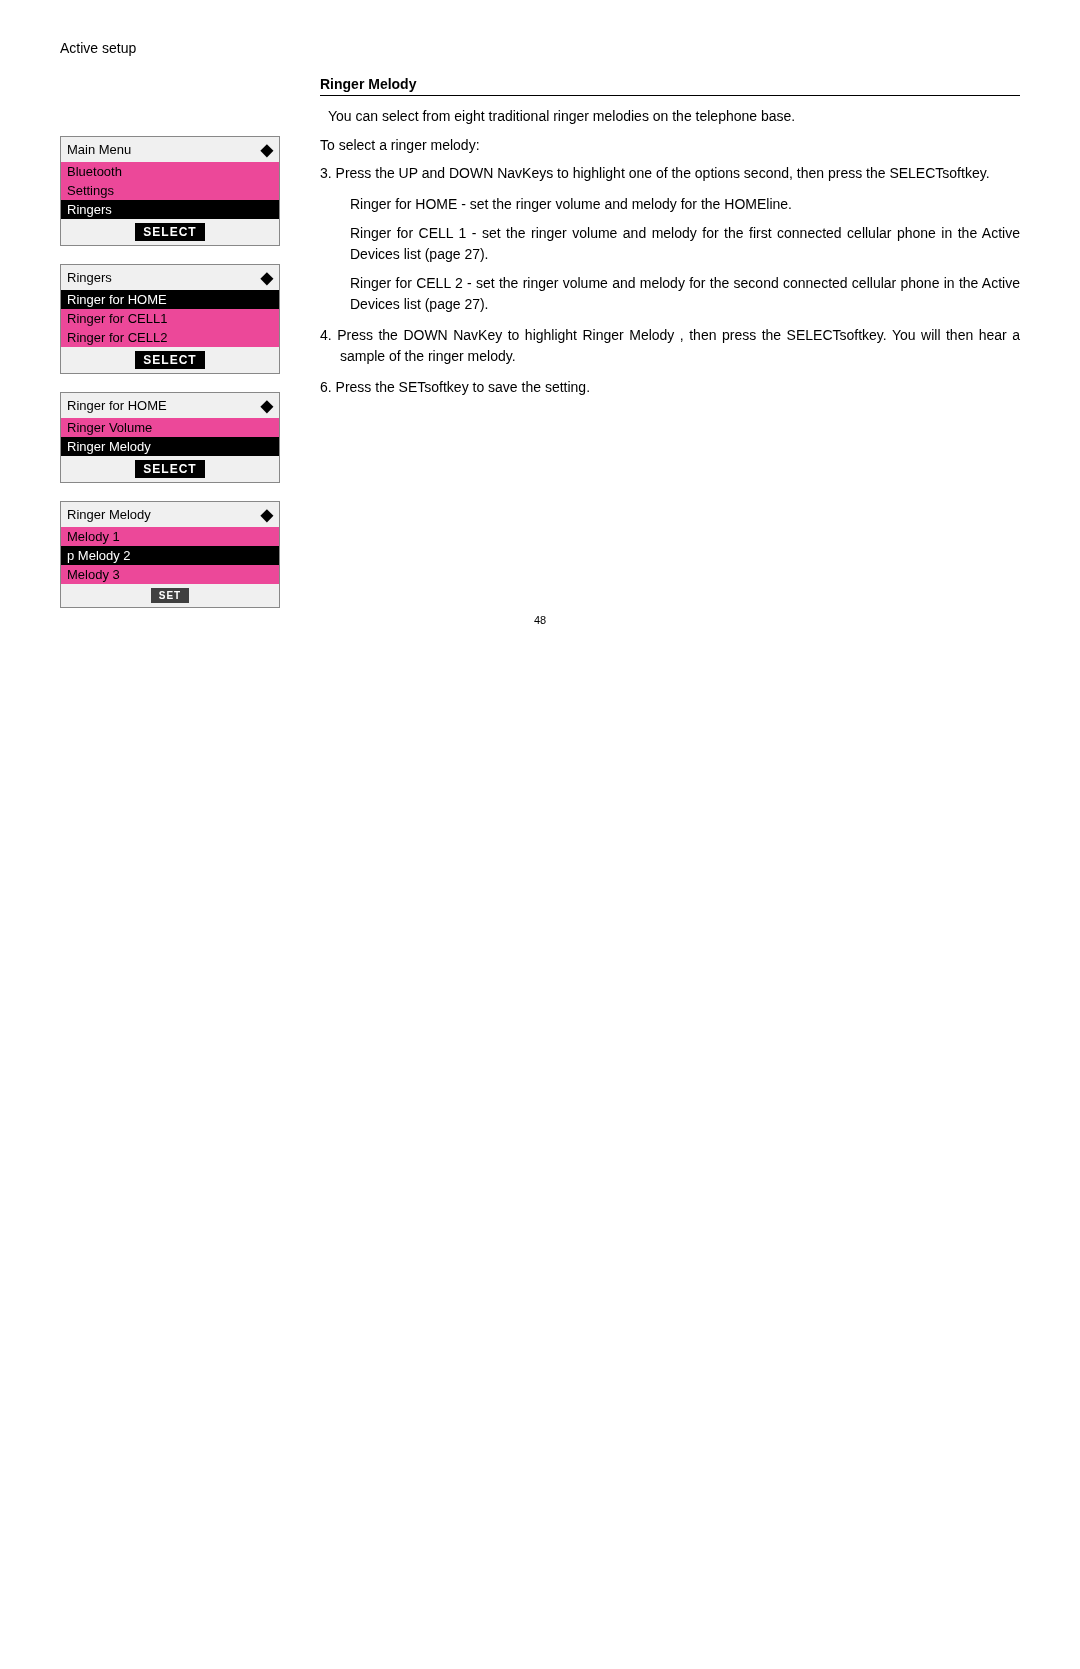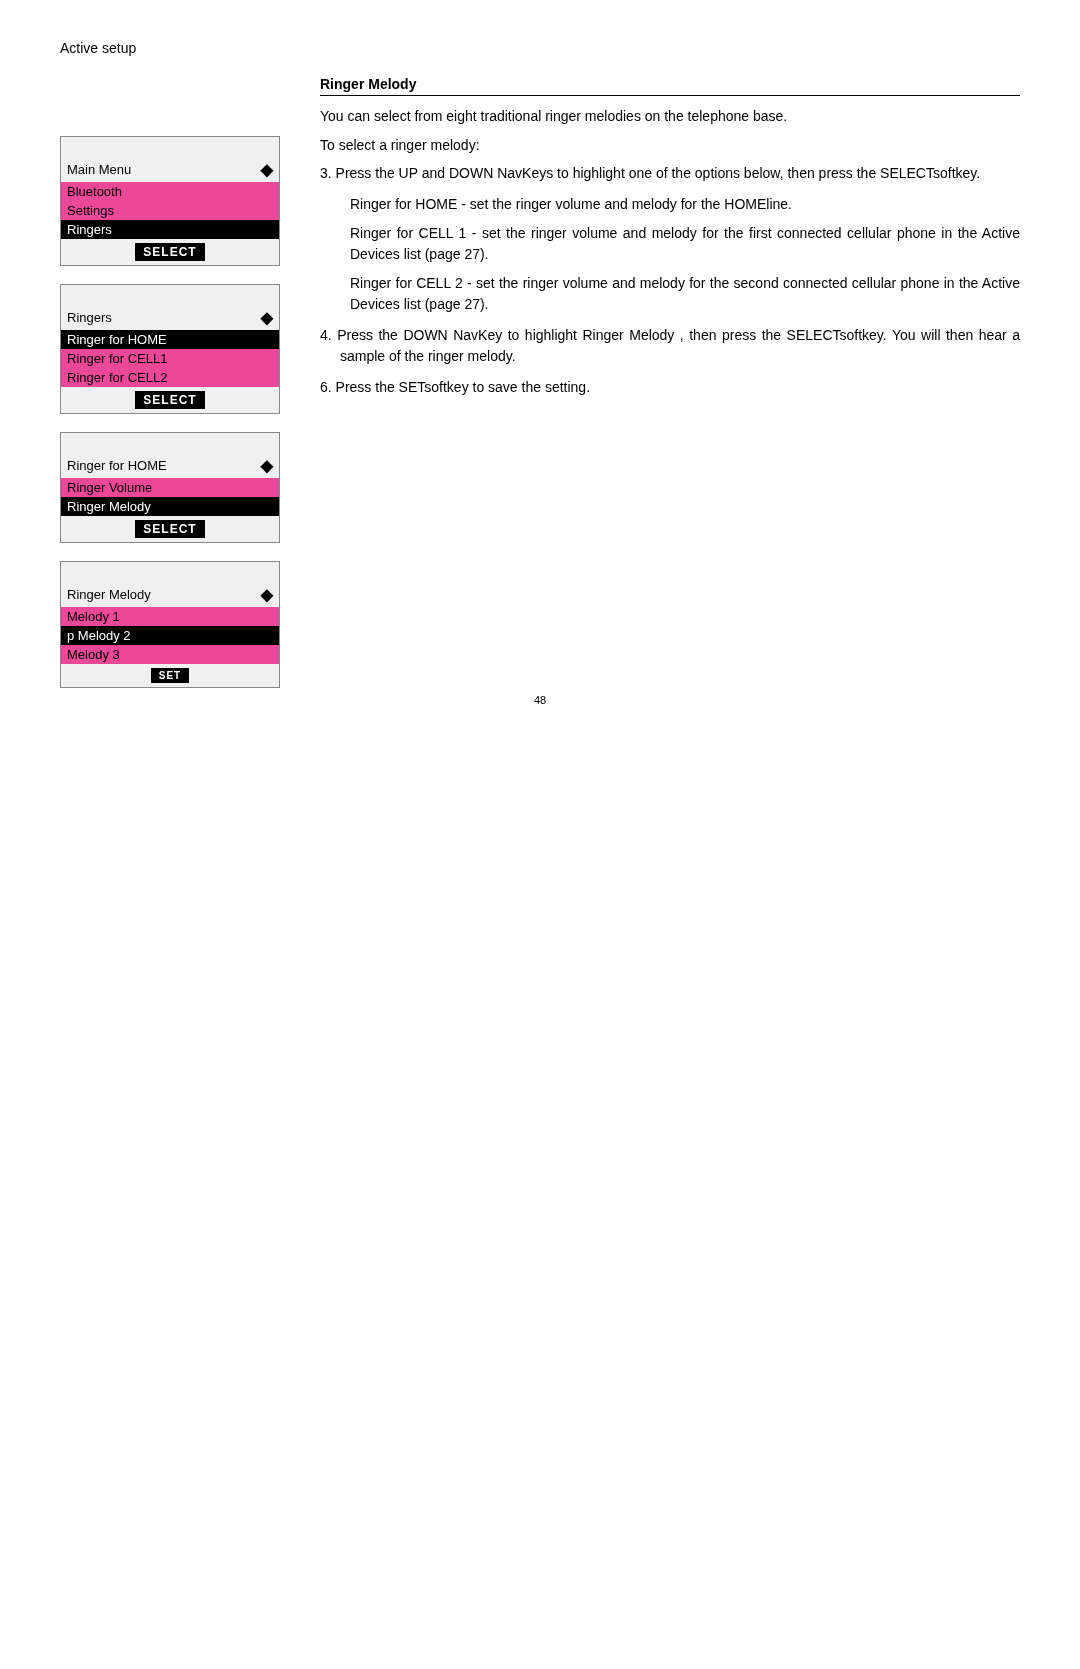--- a/index.html
+++ b/index.html
@@ -48,21 +48,20 @@
       background: #f0f0f0;
     }
 
     .menu-header {
       display: flex;
       justify-content: space-between;
       align-items: center;
       padding: 3px 6px;
       background: #f0f0f0;
       font-size: 13px;
-      margin-top: 20px;
     }
 
     .menu-item {
       padding: 2px 6px;
       background: #ec4899;
     }
 
     .menu-item.highlighted {
       background: #000;
       color: #fff;
@@ -79,21 +78,21 @@
       background: #000;
       color: #fff;
       font-size: 12px;
       font-weight: bold;
       padding: 2px 8px;
       letter-spacing: 1px;
       display: inline-block;
     }
 
     .set-btn {
-      background: #000000;
+      background: #404040;
       color: #fff;
       font-size: 10px;
       font-weight: bold;
       padding: 2px 8px;
       letter-spacing: 1px;
       display: inline-block;
     }
 
     .nav-arrow {
       font-size: 16px;
@@ -107,20 +106,21 @@
       border-bottom: 1.5px solid #000;
       padding-bottom: 3px;
       margin-bottom: 10px;
     }
 
     .description {
       font-size: 14px;
       line-height: 1.5;
       margin-bottom: 10px;
       text-align: justify;
+      margin-left: 8px;
     }
 
     .sub-heading {
       font-size: 14px;
       margin-bottom: 10px;
     }
 
     .steps-list {
       list-style: none;
       padding: 0;
@@ -230,21 +230,21 @@
 
       <p class="description">You  can  select  from  eight  traditional  ringer melodies on the telephone base.</p>
 
       <p class="sub-heading">To select a ringer melody:</p>
 
       <ol class="steps-list">
 
 
 
         <li>
-          <span class="step-num">3.&nbsp;</span><span>Press the UP and DOWN NavKeys to highlight one  of  the  options  below,  then  press  the SELECTsoftkey.</span>
+          <span class="step-num">3.&nbsp;</span><span>Press the UP and DOWN NavKeys to highlight one  of  the  options  second,  then  press  the SELECTsoftkey.</span>
         </li>
       </ol>
 
       <div class="indent-block">
         <p>Ringer for HOME  - set the ringer volume and melody for the  HOMEline.</p>
         <p>Ringer for CELL 1  - set the ringer volume and melody for the first connected cellular phone in the  Active  Devices   list  (page 27).</p>
         <p>Ringer for CELL 2  - set the ringer volume and melody for the second  connected cellular  phone  in  the   Active  Devices   list (page 27).</p>
       </div>
 
       <ol class="steps-list" style="counter-reset: none;">

